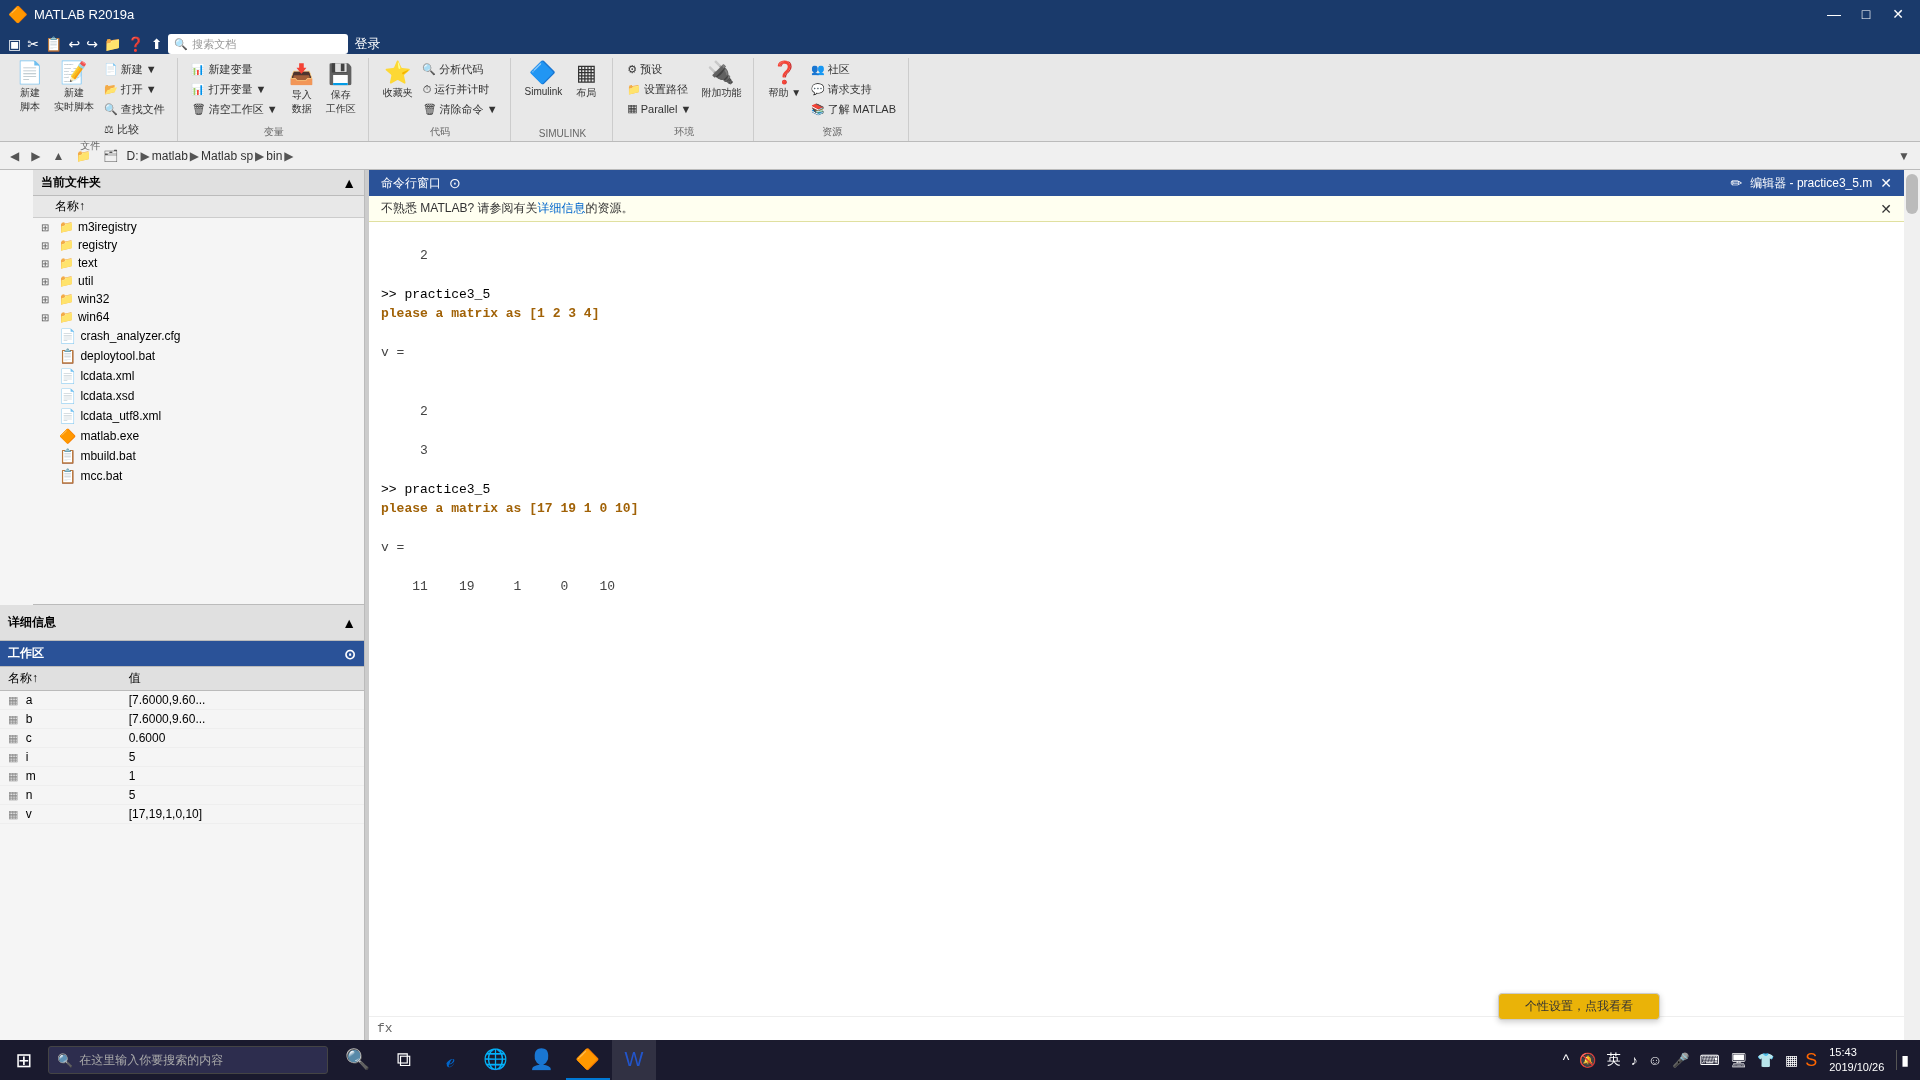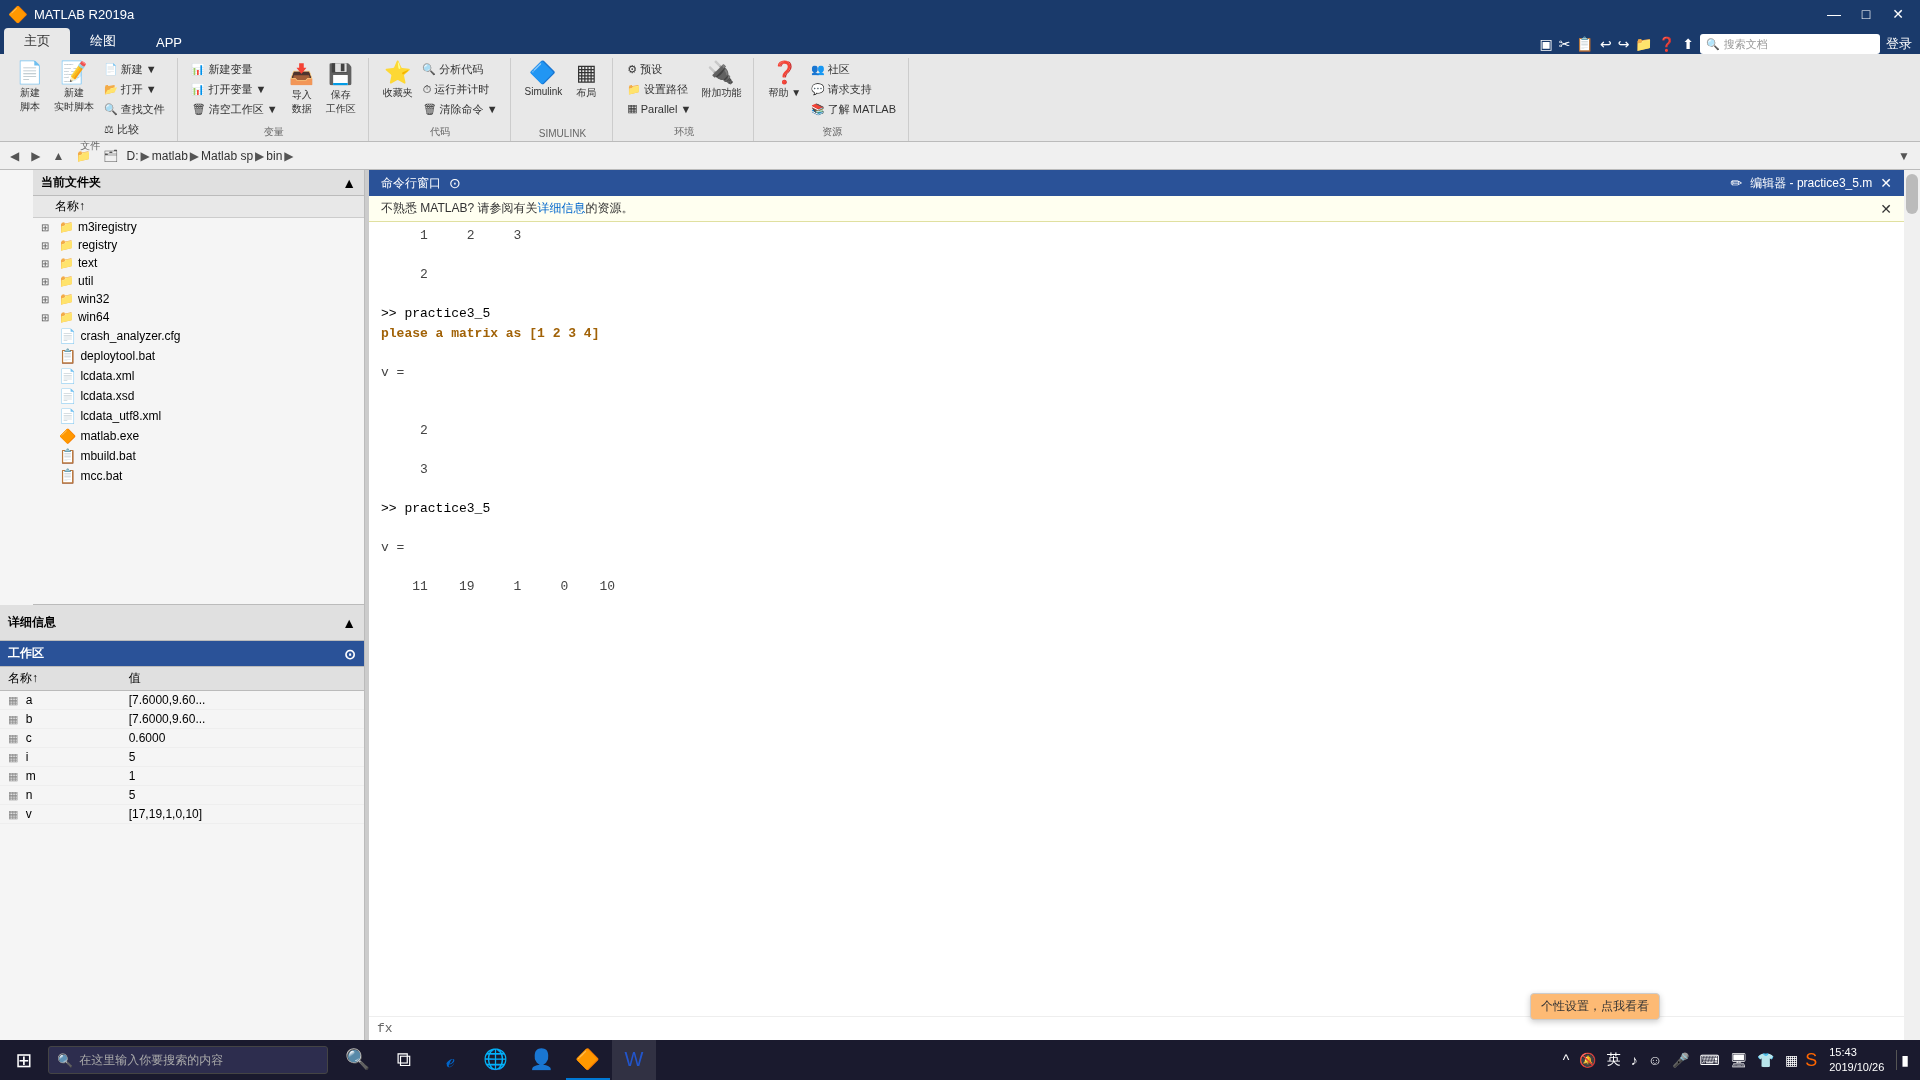--- a/index.html
+++ b/index.html
@@ -279,24 +279,24 @@
     .split-handle {
       width: 4px;
       background: #ccc;
       cursor: col-resize;
     }
 
     .personality-tip {
       position: absolute;
       bottom: 60px;
       right: 260px;
-      background: #fdba74;
+      background: #eab308;
       border: 1px solid #ccc;
       border-radius: 4px;
-      padding: 4px 10px;
+      padding: 4px 26px;
       font-size: 12px;
       box-shadow: 0 2px 6px rgba(0,0,0,0.2);
       color: #333;
     }
   </style>
 </head>
 <body>
 
 <div id="titlebar">
   <div class="title">
@@ -304,25 +304,20 @@
     <span>MATLAB R2019a</span>
   </div>
   <div class="win-controls">
     <div class="win-btn">—</div>
     <div class="win-btn">□</div>
     <div class="win-btn close">✕</div>
   </div>
 </div>
 
 <div style="display:flex; background:#1a3a6b; height:26px; align-items:flex-end;">
-  <div id="ribbon-tabs" style="display:flex; align-items:flex-end; padding-left:4px; flex:1;">
-    <div class="ribbon-tab active">主页</div>
-    <div class="ribbon-tab">绘图</div>
-    <div class="ribbon-tab">APP</div>
-  </div>
   <div style="display:flex; align-items:center; gap:6px; padding:0 8px; background:#1a3a6b;">
     <span style="color:white; font-size:14px; cursor:pointer;">▣</span>
     <span style="color:white; font-size:14px; cursor:pointer;">✂</span>
     <span style="color:white; font-size:14px; cursor:pointer;">📋</span>
     <span style="color:white; font-size:14px; cursor:pointer;">↩</span>
     <span style="color:white; font-size:14px; cursor:pointer;">↪</span>
     <span style="color:white; font-size:14px; cursor:pointer;">📁</span>
     <span style="color:white; font-size:14px; cursor:pointer;">❓</span>
     <span style="color:white; font-size:14px; cursor:pointer;">⬆</span>
     <div style="background:white; border-radius:3px; height:20px; width:180px; display:flex; align-items:center; padding:0 6px; font-size:11px; color:#999; gap:4px;">
@@ -682,35 +677,35 @@
         <span style="font-size:14px; cursor:pointer;">✕</span>
       </div>
     </div>
 
     <div id="cmd-hint">
       <span>不熟悉 MATLAB? 请参阅有关<a href="#">详细信息</a>的资源。</span>
       <span style="cursor:pointer; font-size:14px;">✕</span>
     </div>
 
     <div id="cmd-content">
-      <div class="cmd-line cmd-output">     1     2     3</div>
       <div class="cmd-line cmd-output">&nbsp;</div>
       <div class="cmd-line cmd-output">     2</div>
       <div class="cmd-line cmd-output">&nbsp;</div>
       <div class="cmd-line"><span style="color:black;">&gt;&gt; </span><span style="color:black;">practice3_5</span></div>
       <div class="cmd-line cmd-input-line">please a matrix as [1 2 3 4]</div>
       <div class="cmd-line">&nbsp;</div>
       <div class="cmd-line cmd-output">v =</div>
       <div class="cmd-line">&nbsp;</div>
       <div class="cmd-line">&nbsp;</div>
       <div class="cmd-line cmd-output">     2</div>
       <div class="cmd-line">&nbsp;</div>
       <div class="cmd-line cmd-output">     3</div>
       <div class="cmd-line">&nbsp;</div>
       <div class="cmd-line"><span style="color:black;">&gt;&gt; </span><span style="color:black;">practice3_5</span></div>
+      <div class="cmd-line cmd-input-line">please a matrix as [17 19 1 0 10]</div>
       <div class="cmd-line">&nbsp;</div>
       <div class="cmd-line cmd-output">v =</div>
       <div class="cmd-line">&nbsp;</div>
       <div class="cmd-line cmd-output">    11    19     1     0    10</div>
     </div>
 
     <div id="cmd-input-area">
       <span style="color:#666;">fx</span>
       <input type="text" style="flex: 1 1 0%; border: none; outline: none; font-family: &quot;Courier New&quot;, monospace; font-size: 13px;" placeholder="">
     </div>

